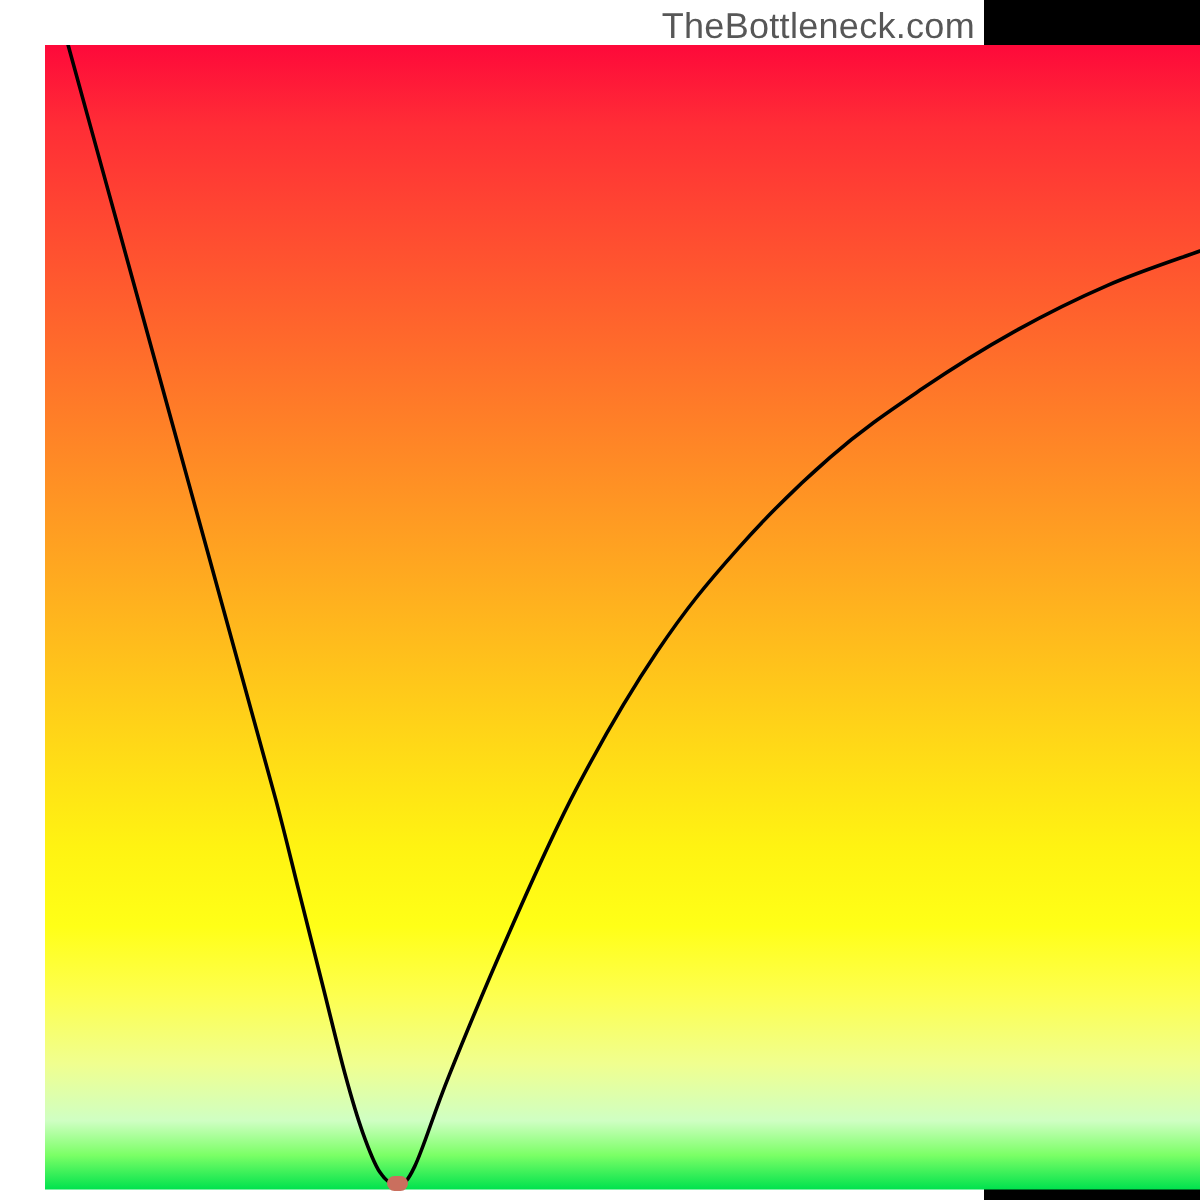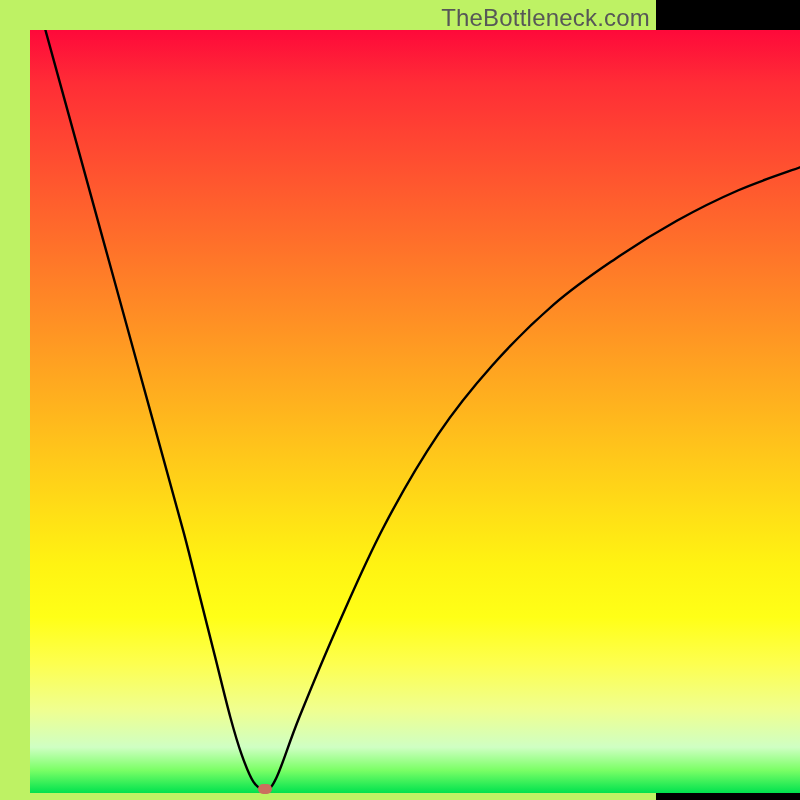--- a/index.html
+++ b/index.html
@@ -8,21 +8,21 @@
     width: 800px;
     height: 800px;
     overflow: hidden;
     background: #000;
     font-family: Arial, Helvetica, sans-serif;
   }
   .frame {
     position: relative;
     width: 656px;
     height: 800px;
-    background: #bef264;
+    background: #ffffff;
   }
   .plot-area {
     position: absolute;
     left: 30px;
     top: 30px;
     width: 770px;
     height: 763px;
     
     background: linear-gradient(
       to bottom,

